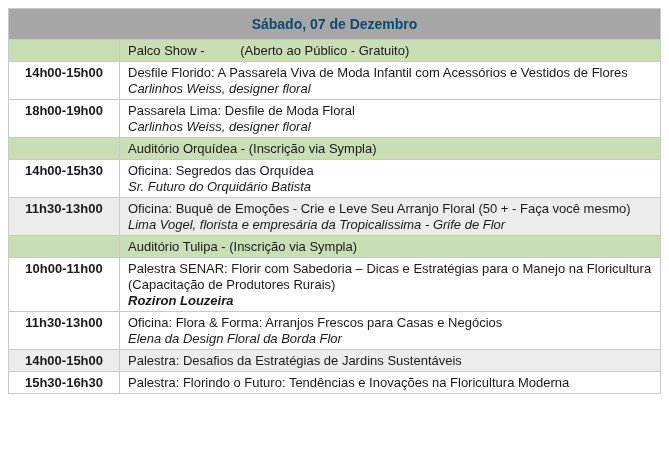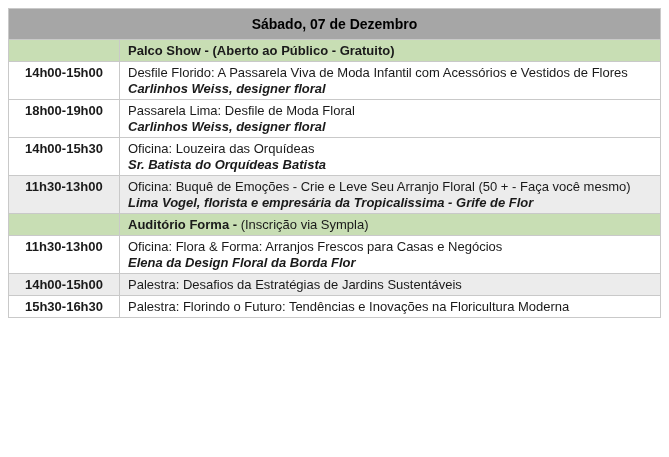--- a/index.html
+++ b/index.html
@@ -24,52 +24,52 @@
   }
   col.c-time { width: 111px; }
   td {
     border: 1px solid var(--border, #c9c9c9);
     vertical-align: top;
     box-sizing: border-box;
   }
   
   .day-cell {
     background: var(--header-bg, #a6a6a6);
-    color: #000000;
+    color: #0c4a6e;
     text-align: center;
     font-weight: bold;
     font-size: 14px;
     padding: 7px 4px;
     line-height: 16px;
   }
   
   .section-row td { background: var(--section-bg, #c8deb4); }
   .section-cell {
     font-size: 13px;
     line-height: 16px;
     padding: 3px 8px 2px 8px;
   }
-  .venue { font-weight: bold; }
-  .note-bold { font-weight: bold; }
+  .venue { font-weight: normal; }
+  .note-bold { font-weight: normal; margin-left: 32px; }
   
   .time-cell {
     text-align: center;
     font-weight: bold;
     font-size: 13px;
     line-height: 16px;
     padding: 3px 2px 2px 2px;
     margin-top: 40px;
   }
   .desc-cell {
     font-size: 13px;
     line-height: 16px;
     padding: 3px 8px 2px 8px;
   }
   .title { font-weight: normal; }
-  .speaker { font-style: italic; font-weight: bold; }
+  .speaker { font-style: italic; font-weight: normal; }
   .speaker-bold { font-weight: bold; }
   .alt td { background: var(--alt-bg, #ececec); }
 </style>
 </head>
 <body>
 
 <div class="page">
   <table class="schedule">
     <colgroup>
       <col class="c-time">
@@ -99,45 +99,59 @@
 
 
       <tr class="event-row">
         <td class="time-cell">18h00-19h00</td>
         <td class="desc-cell">
           <div class="title">Passarela Lima: Desfile de Moda Floral</div>
           <div class="speaker">Carlinhos Weiss, designer floral</div>
         </td>
       </tr>
 
+      <tr class="section-row">
+        <td class="time-cell"></td>
+        <td class="section-cell">
+          <span class="venue">Auditório Orquídea -</span>
+          <span class="note">(Inscrição via Sympla)</span>
+        </td>
+      </tr>
 
       <tr class="event-row">
         <td class="time-cell">14h00-15h30</td>
         <td class="desc-cell">
-          <div class="title">Oficina: Louzeira das Orquídeas</div>
-          <div class="speaker">Sr. Batista do Orquídeas Batista</div>
+          <div class="title">Oficina: Segredos das Orquídea</div>
+          <div class="speaker">Sr. Futuro do Orquidário Batista</div>
         </td>
       </tr>
 
       <tr class="event-row alt">
         <td class="time-cell">11h30-13h00</td>
         <td class="desc-cell">
           <div class="title">Oficina: Buquê de Emoções - Crie e Leve Seu Arranjo Floral (50 + - Faça você mesmo)</div>
           <div class="speaker">Lima Vogel, florista e empresária da Tropicalissima - Grife de Flor</div>
         </td>
       </tr>
 
       <tr class="section-row">
         <td class="time-cell"></td>
         <td class="section-cell">
-          <span class="venue">Auditório Forma  -</span>
+          <span class="venue">Auditório Tulipa  -</span>
           <span class="note">(Inscrição via Sympla)</span>
         </td>
       </tr>
 
+      <tr class="event-row">
+        <td class="time-cell">10h00-11h00</td>
+        <td class="desc-cell">
+          <div class="title">Palestra SENAR: Florir com Sabedoria – Dicas e Estratégias para o Manejo na Floricultura (Capacitação de Produtores Rurais)</div>
+          <div class="speaker speaker-bold">Roziron Louzeira</div>
+        </td>
+      </tr>
 
       <tr class="event-row">
         <td class="time-cell">11h30-13h00</td>
         <td class="desc-cell">
           <div class="title">Oficina: Flora &amp; Forma: Arranjos Frescos para Casas e Negócios</div>
           <div class="speaker">Elena da Design Floral da Borda Flor</div>
         </td>
       </tr>
 
       <tr class="event-row alt">

